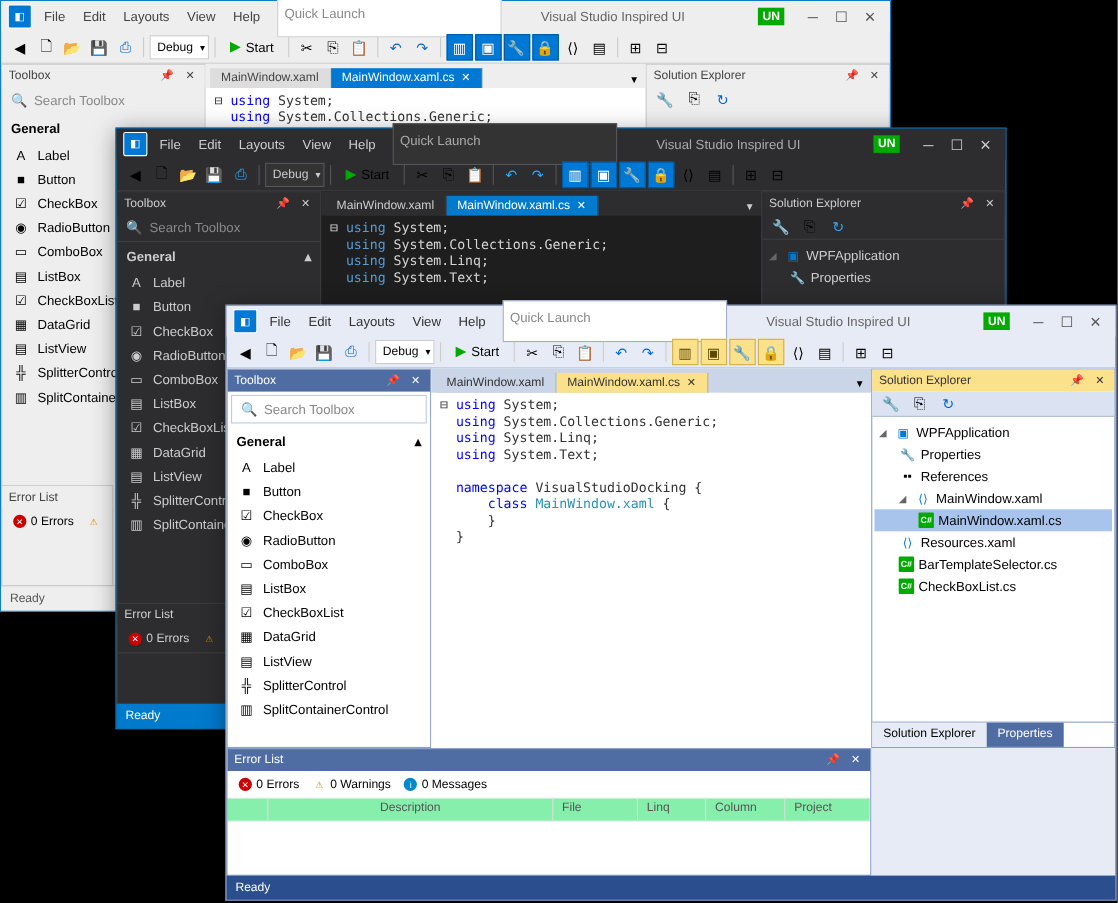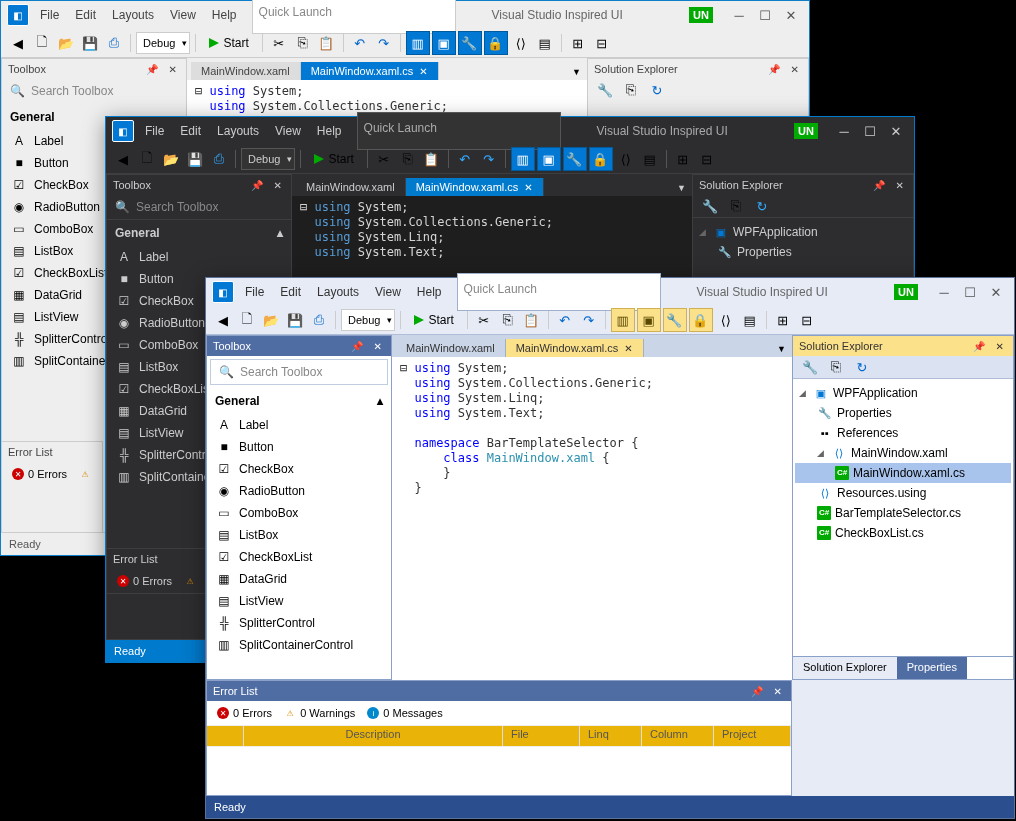--- a/index.html
+++ b/index.html
@@ -94,21 +94,21 @@
 .blue .error-panel{border-color:#8ba0c8}
 .err-bar{height:24px;display:flex;align-items:center;gap:12px;padding:0 10px;font-size:11px;border-bottom:1px solid #eee}
 .dark .err-bar{border-color:#3e3e40;color:#ccc}
 .blue .err-bar{background:#fff}
 .err-item{display:flex;align-items:center;gap:4px}
 .err-ico{width:12px;height:12px;border-radius:50%;display:flex;align-items:center;justify-content:center;font-size:8px;color:#fff}
 .err-ico.e{background:#c00}
 .err-ico.w{background:none;color:#d80}
 .err-ico.i{background:#08c}
 .err-cols{height:20px;display:flex;font-size:11px;border-bottom:1px solid #eee;color:#555}
-.blue .err-cols{background:#eab308}
+.blue .err-cols{background:#86efac}
 .err-cols span{padding:2px 8px;border-right:1px solid #ddd}
 .err-body{flex:1;background:#fff}
 .blue .err-body{background:#fff}
 .bottom-tabs-right{height:22px;display:flex;border-top:1px solid #ccc}
 .blue .bottom-tabs-right{border-color:#8ba0c8}
 .bottom-tabs-right span{padding:4px 10px;font-size:11px;background:#e6ebf5}
 .bottom-tabs-right span.active{background:#4f6da3;color:#fff}
 .cs-ico{display:inline-block;width:14px;height:14px;background:#0a0;color:#fff;font-size:8px;font-weight:bold;text-align:center;line-height:14px;border-radius:1px}
 .xaml-ico{color:#0078d4}
 .play{fill:#0a0}
@@ -582,21 +582,21 @@
             <span class="x">✕</span>
           </div>
       <div class="spacer"></div>
           <span style="padding:3px 6px;font-size:9px">▼</span>
     </div>
     <div class="code">⊟ <span class="kw">using</span> <span>System</span>;
   <span class="kw">using</span> <span>System.Collections.Generic</span>;
   <span class="kw">using</span> <span>System.Linq</span>;
   <span class="kw">using</span> <span>System.Text</span>;
 
-  <span class="kw">namespace</span> <span>BarTemplateSelector</span> {
+  <span class="kw">namespace</span> <span>VisualStudioDocking</span> {
       <span class="kw">class</span> <span class="typ">MainWindow.xaml</span> {
       }
   }</div>
   </div>
   <div class="panel sol-panel" style="width:220px;background:#fff">
     <div class="panel-hdr inactive" style="background:#fce18b;color:#333">
           <span>Solution Explorer</span>
           <div class="spacer"></div>
           <span class="ctrl">📌</span>
           <span class="ctrl">✕</span>
@@ -624,21 +624,21 @@
             <span class="arrow">◢</span>
             <span class="ficon xaml-ico">⟨⟩</span>
             <span>MainWindow.xaml</span>
           </div>
       <div class="tree-item indent2 sel">
             <span class="cs-ico">C#</span>
             <span>MainWindow.xaml.cs</span>
           </div>
       <div class="tree-item indent1">
             <span class="ficon xaml-ico">⟨⟩</span>
-            <span>Resources.using</span>
+            <span>Resources.xaml</span>
           </div>
       <div class="tree-item indent1">
             <span class="cs-ico">C#</span>
             <span>BarTemplateSelector.cs</span>
           </div>
       <div class="tree-item indent1">
             <span class="cs-ico">C#</span>
             <span>CheckBoxList.cs</span>
           </div>
     </div>

